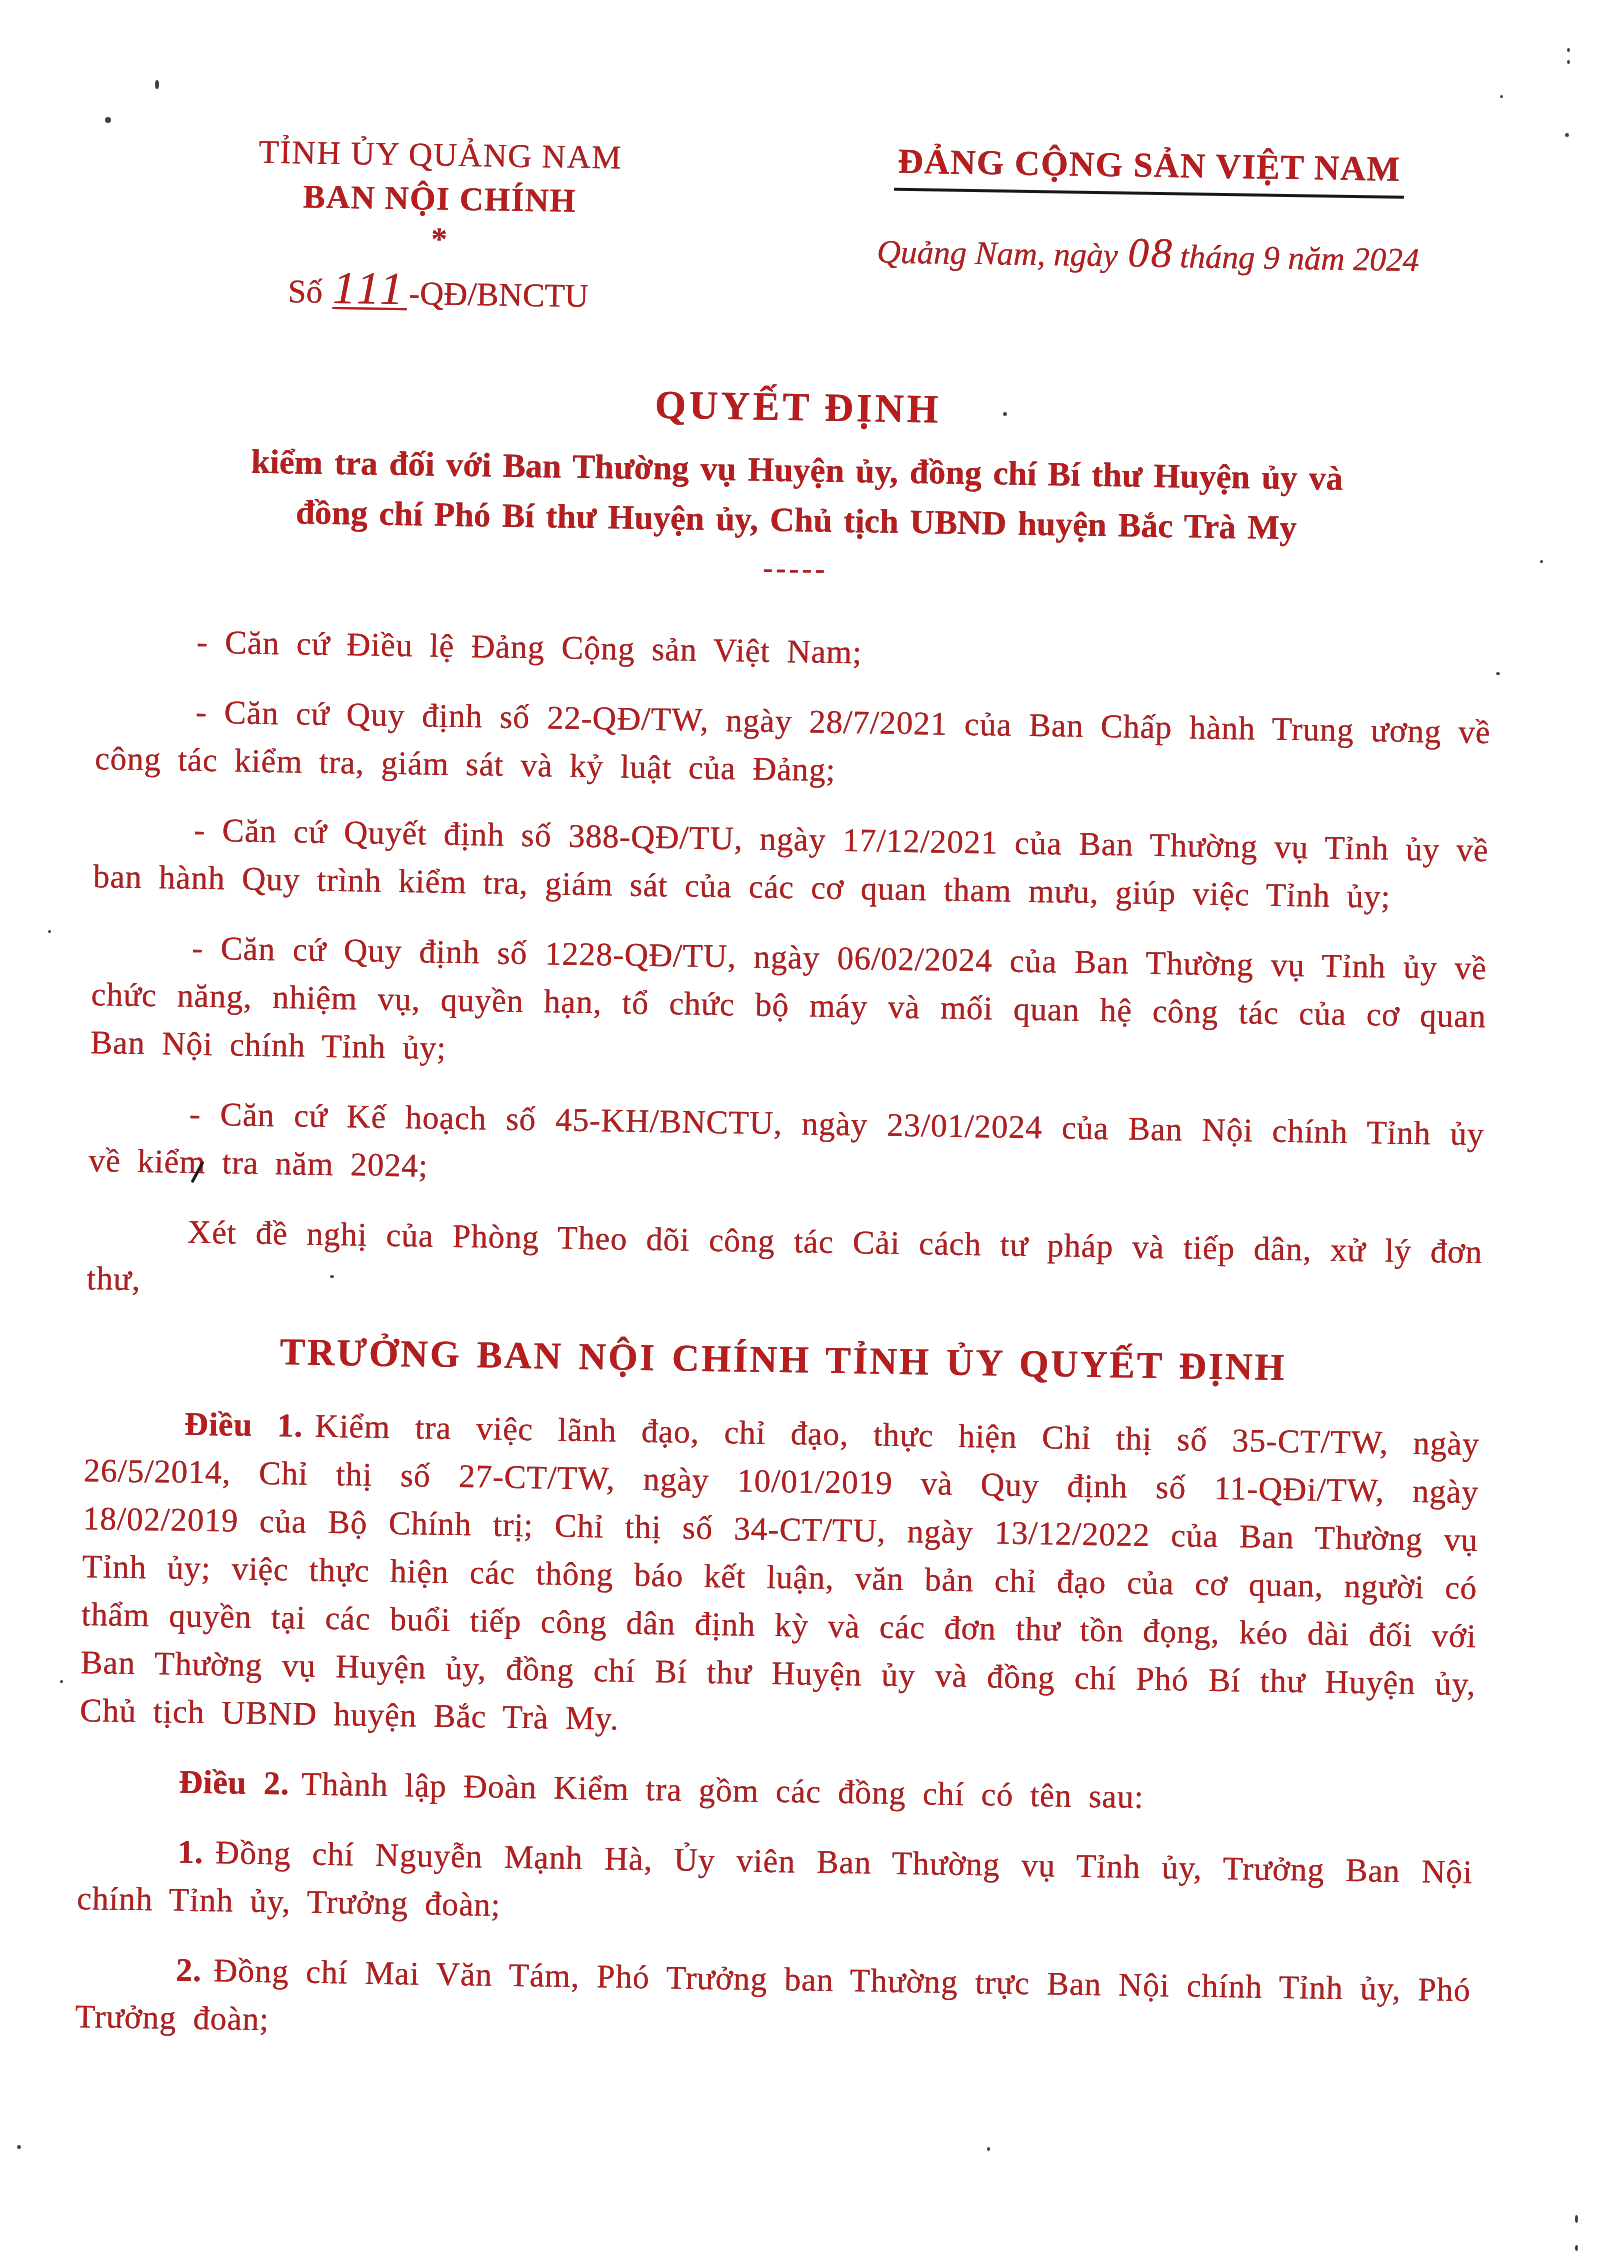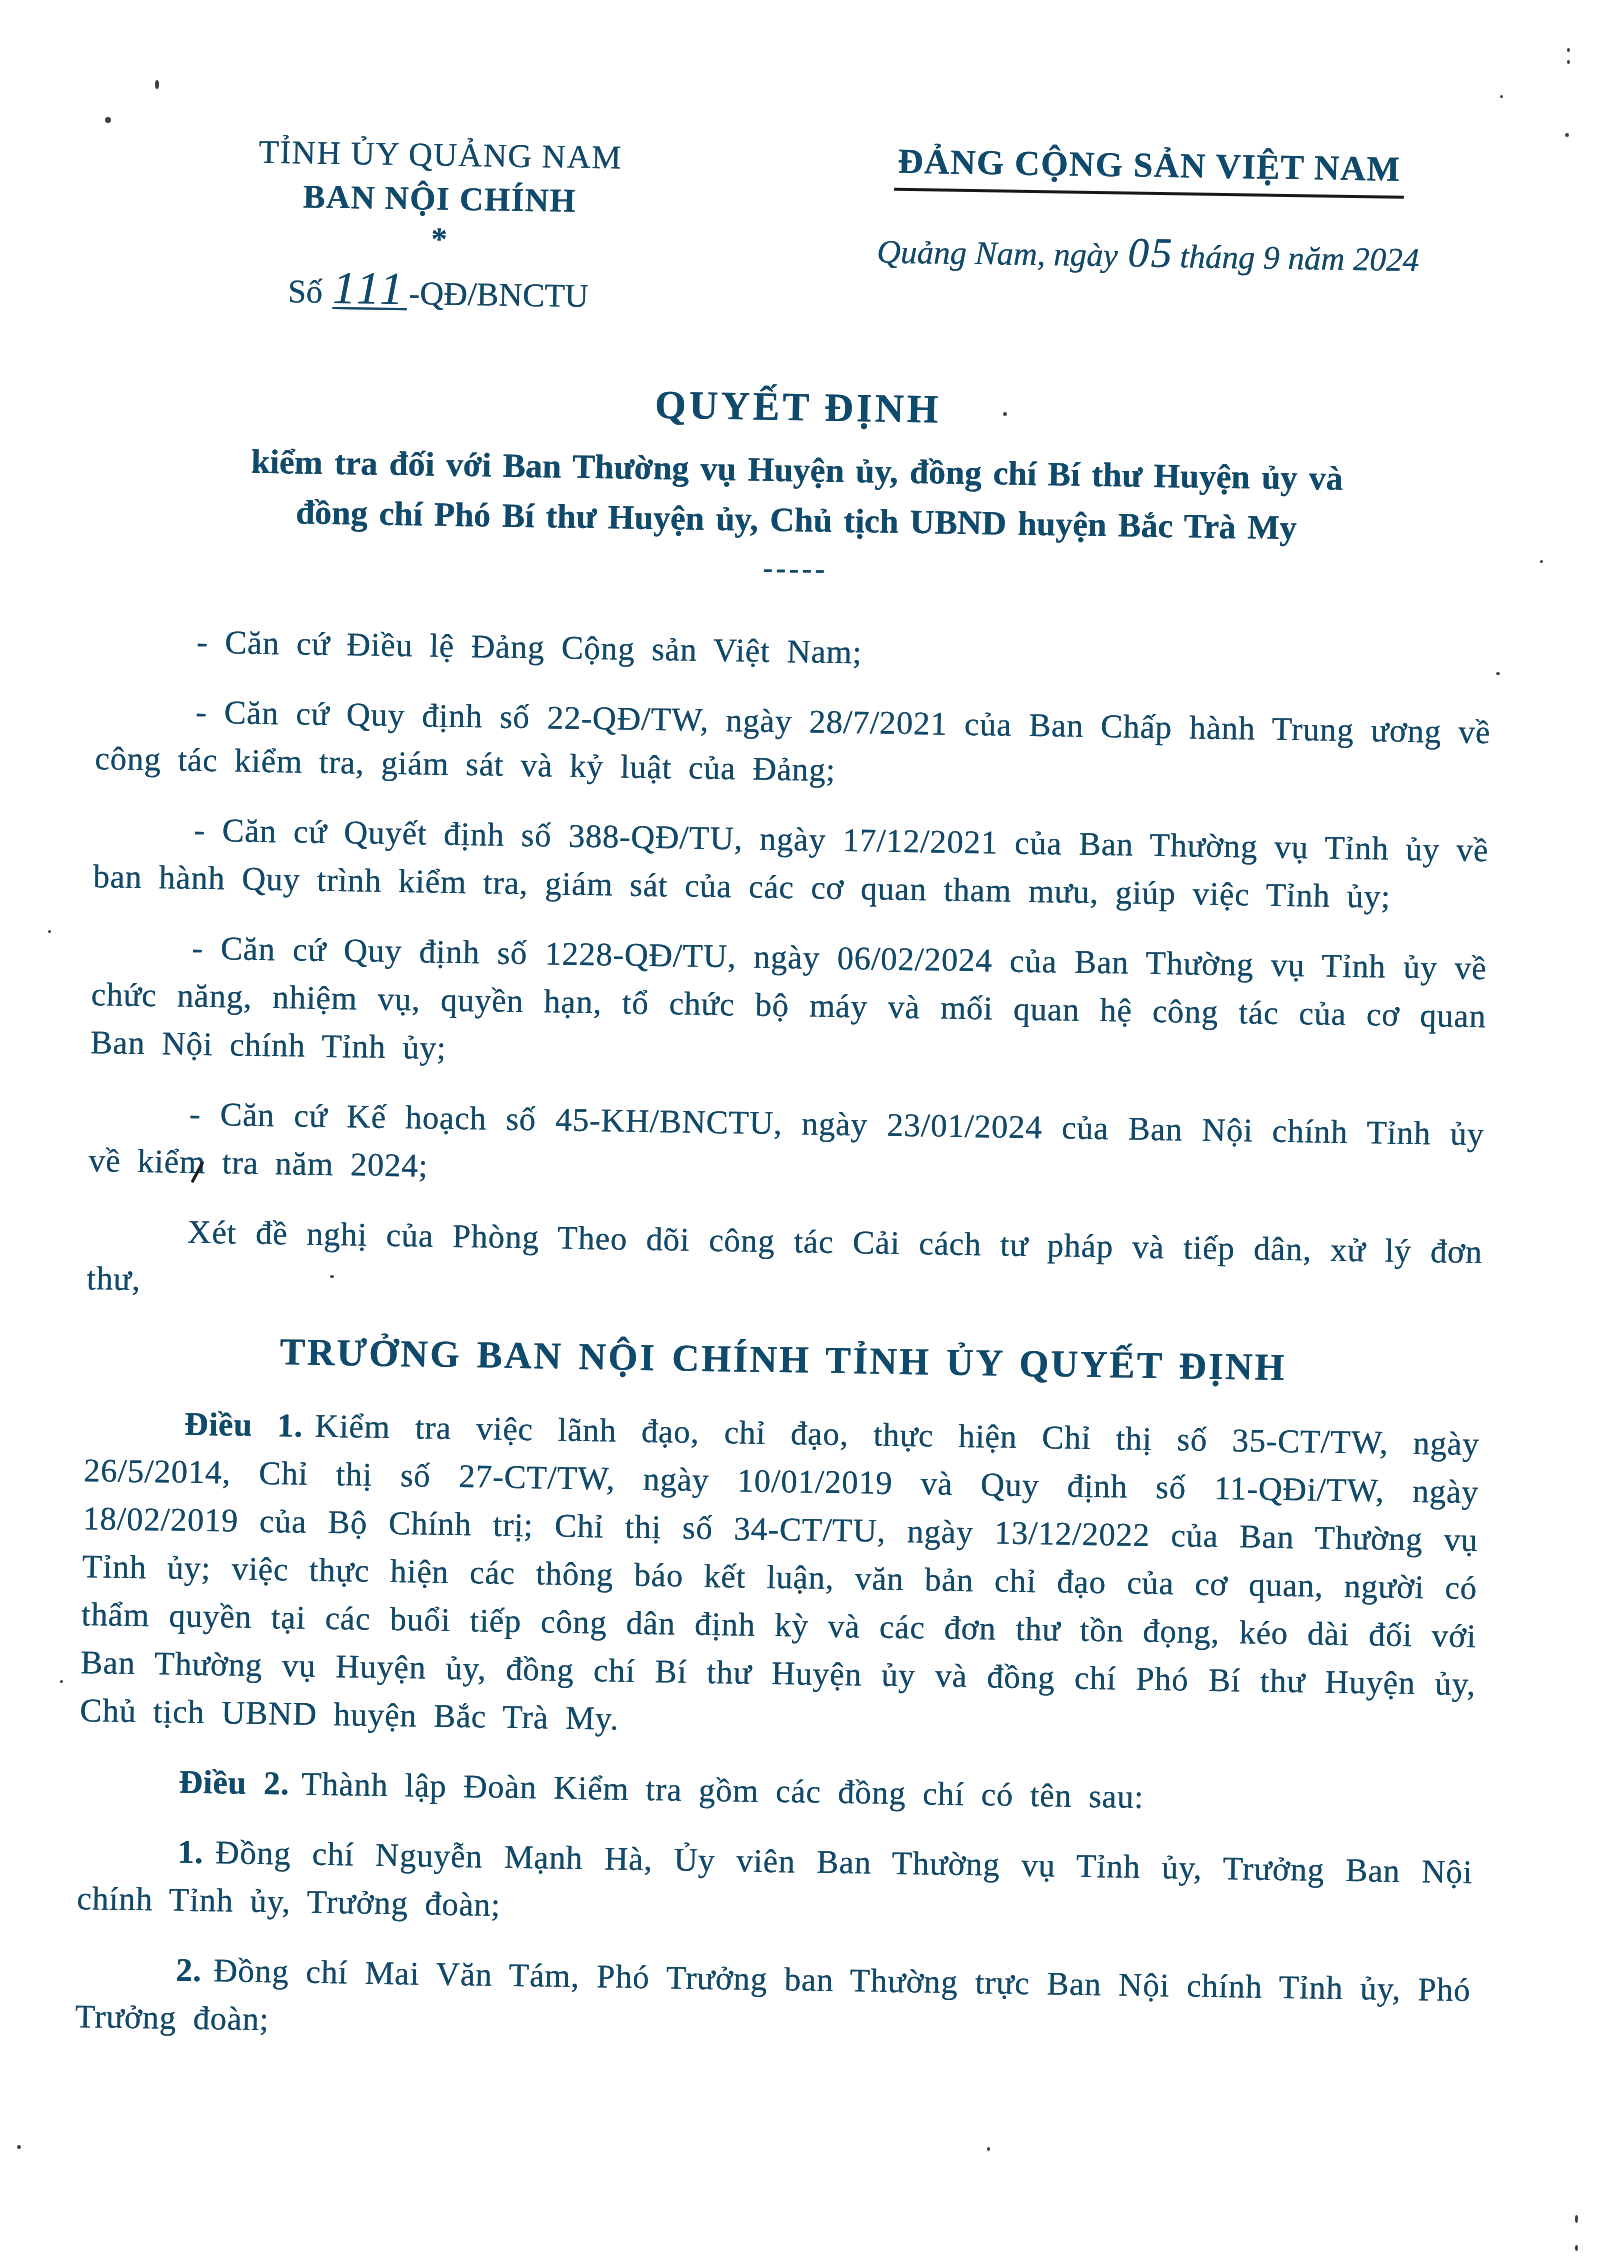--- a/index.html
+++ b/index.html
@@ -4,21 +4,21 @@
 <style>
   html, body { margin: 0; padding: 0; background: #e8e8e8; }
   .page {
     position: relative;
     width: 1600px;
     height: 2260px;
     margin: 0 auto;
     background: #ffffff;
     overflow: hidden;
     font-family: "Liberation Serif", "DejaVu Serif", serif;
-    color: #0c4a6e;
+    color: #b91c1c;
   }
   .tilt {
     position: absolute;
     top: 0; left: 0; right: 0; bottom: 0;
     padding: 132px 100px 0 105px;
     transform: rotate(0.9deg);
     transform-origin: 400px 120px;
     text-shadow: 0 0 0.5px rgba(10,10,10,0.75);
   }
 
@@ -112,21 +112,21 @@
         <div class="star">*</div>
         <div class="soline">
           <span>Số</span><span class="hand-num">111</span><span>-QĐ/BNCTU</span>
         </div>
       </div>
       <div class="hdr-right">
         <div>
           <span class="party">ĐẢNG CỘNG SẢN VIỆT NAM</span>
         </div>
         <div class="dateline">
-          <span class="pre">Quảng Nam, ngày</span><span class="hand-day">05</span><span class="post">tháng 9 năm 2024</span>
+          <span class="pre">Quảng Nam, ngày</span><span class="hand-day">08</span><span class="post">tháng 9 năm 2024</span>
         </div>
       </div>
     </header>
 
     <section class="titleblock">
       <div class="doctype">QUYẾT ĐỊNH</div>
       <div class="subtitle">
         <span class="subline">kiểm tra đối với Ban Thường vụ Huyện ủy, đồng chí Bí thư Huyện ủy và</span>
         <span class="subline">đồng chí Phó Bí thư Huyện ủy, Chủ tịch UBND huyện Bắc Trà My</span>
       </div>

